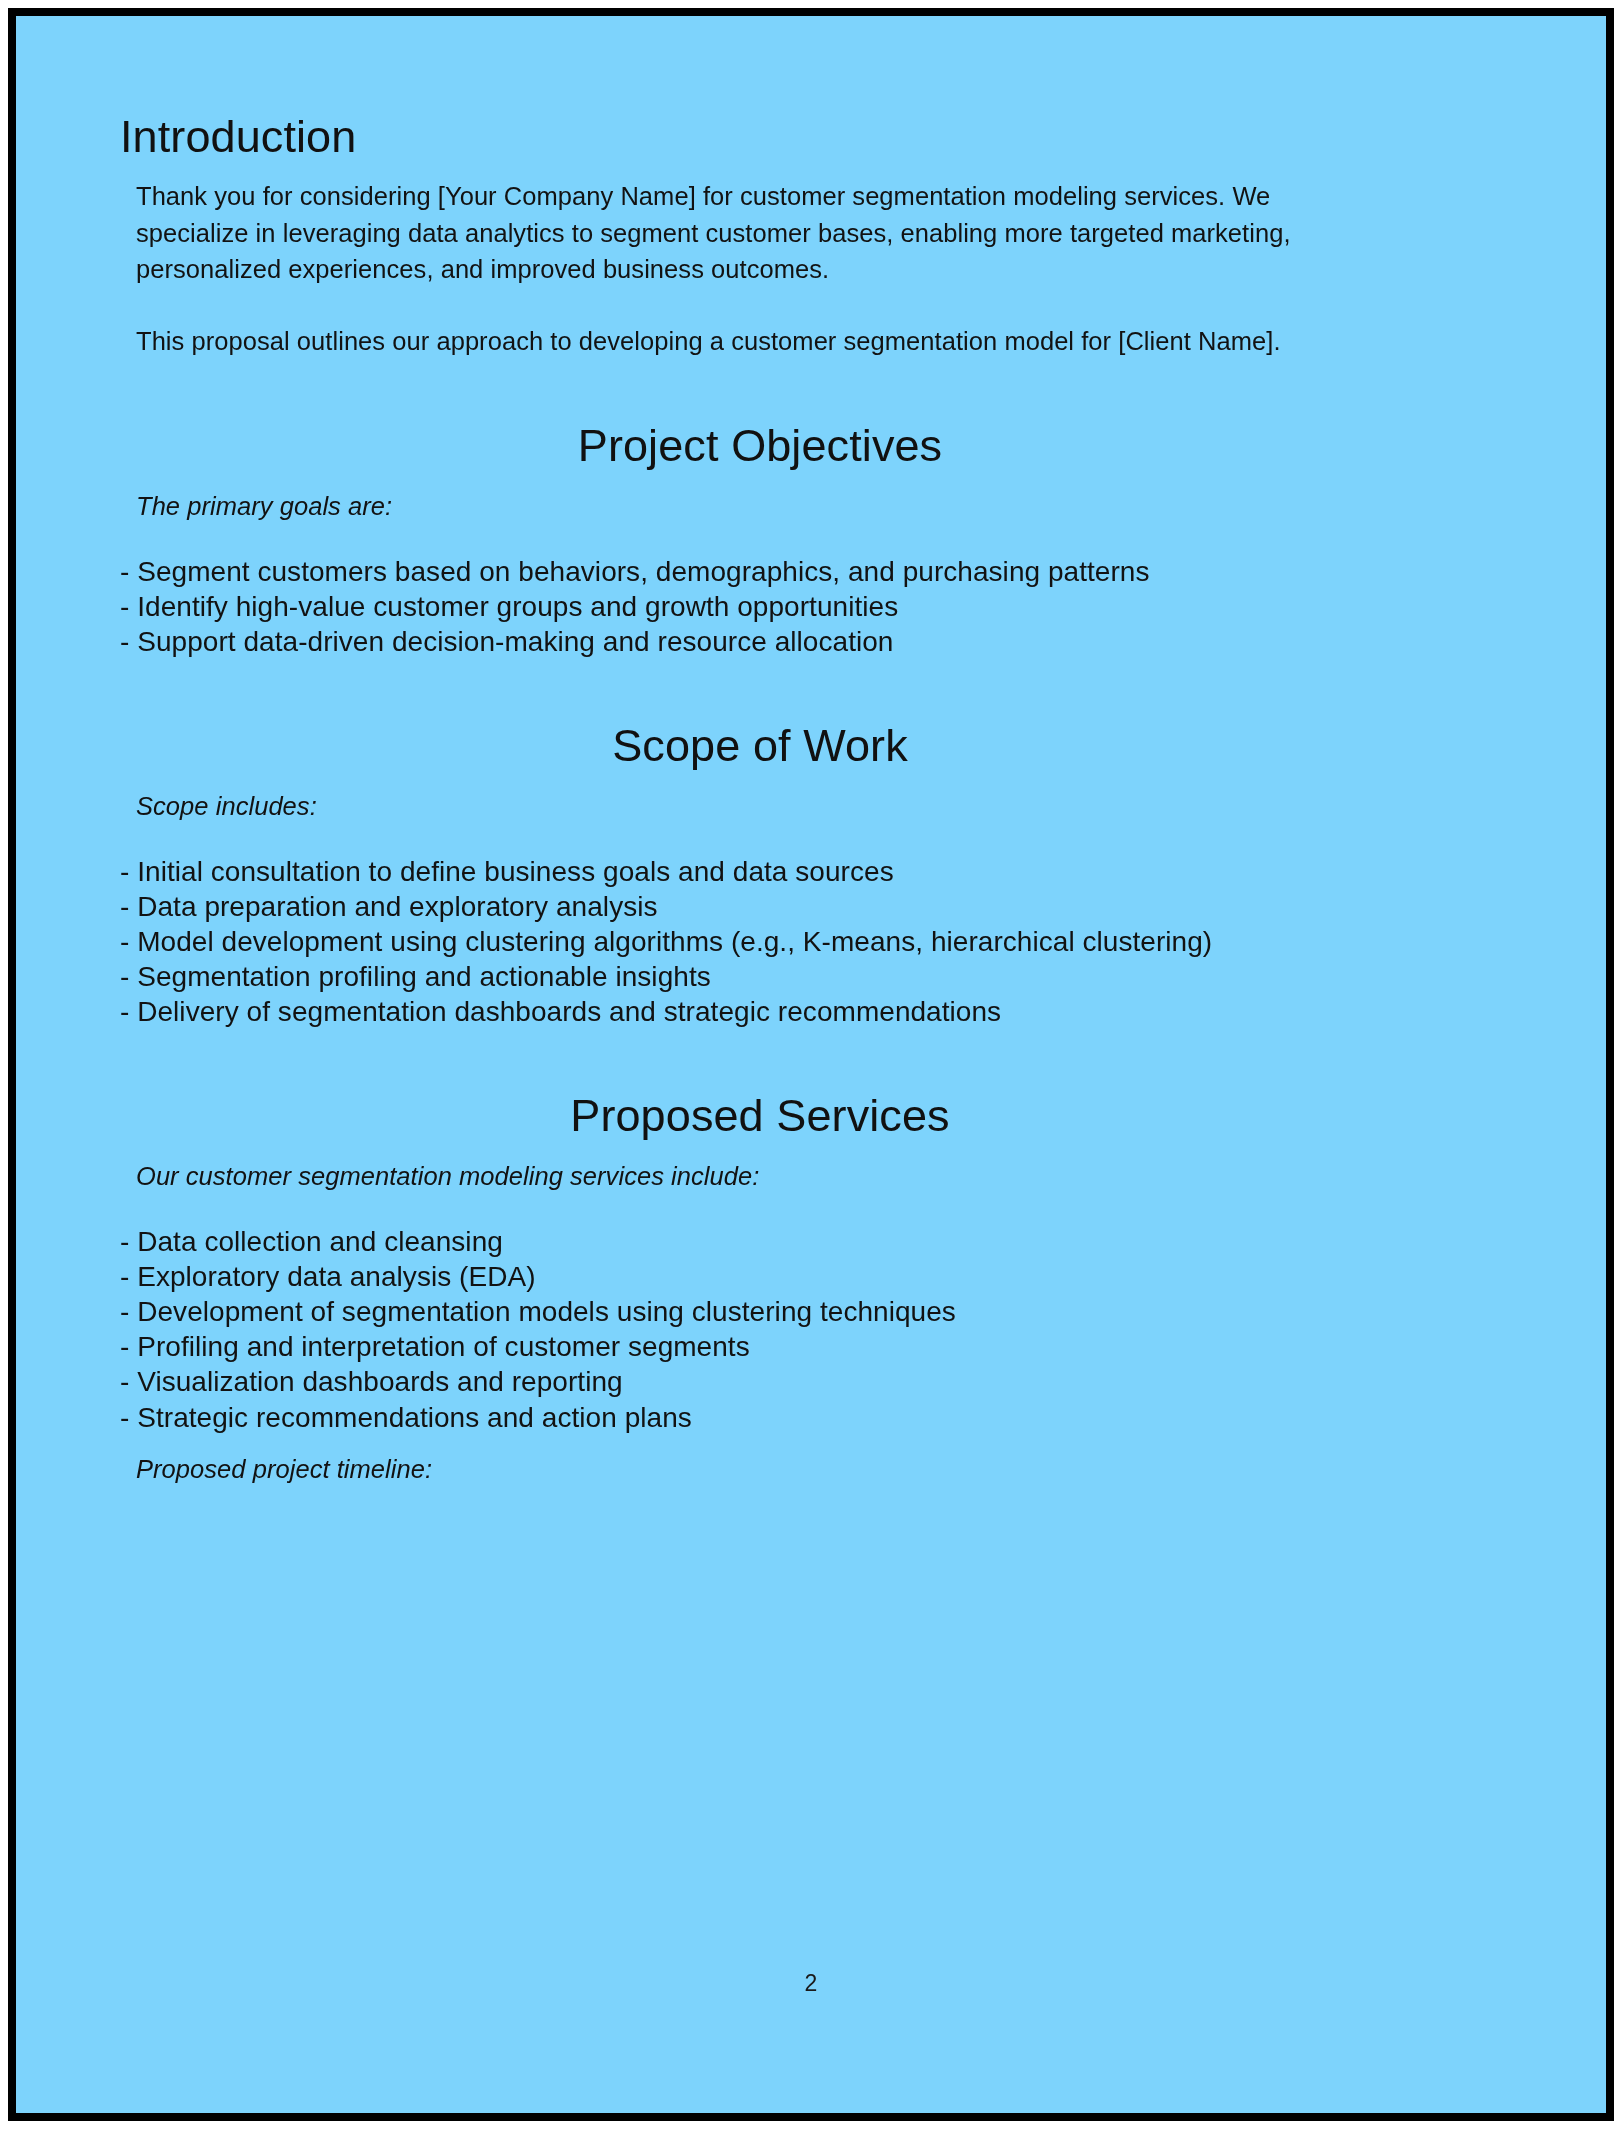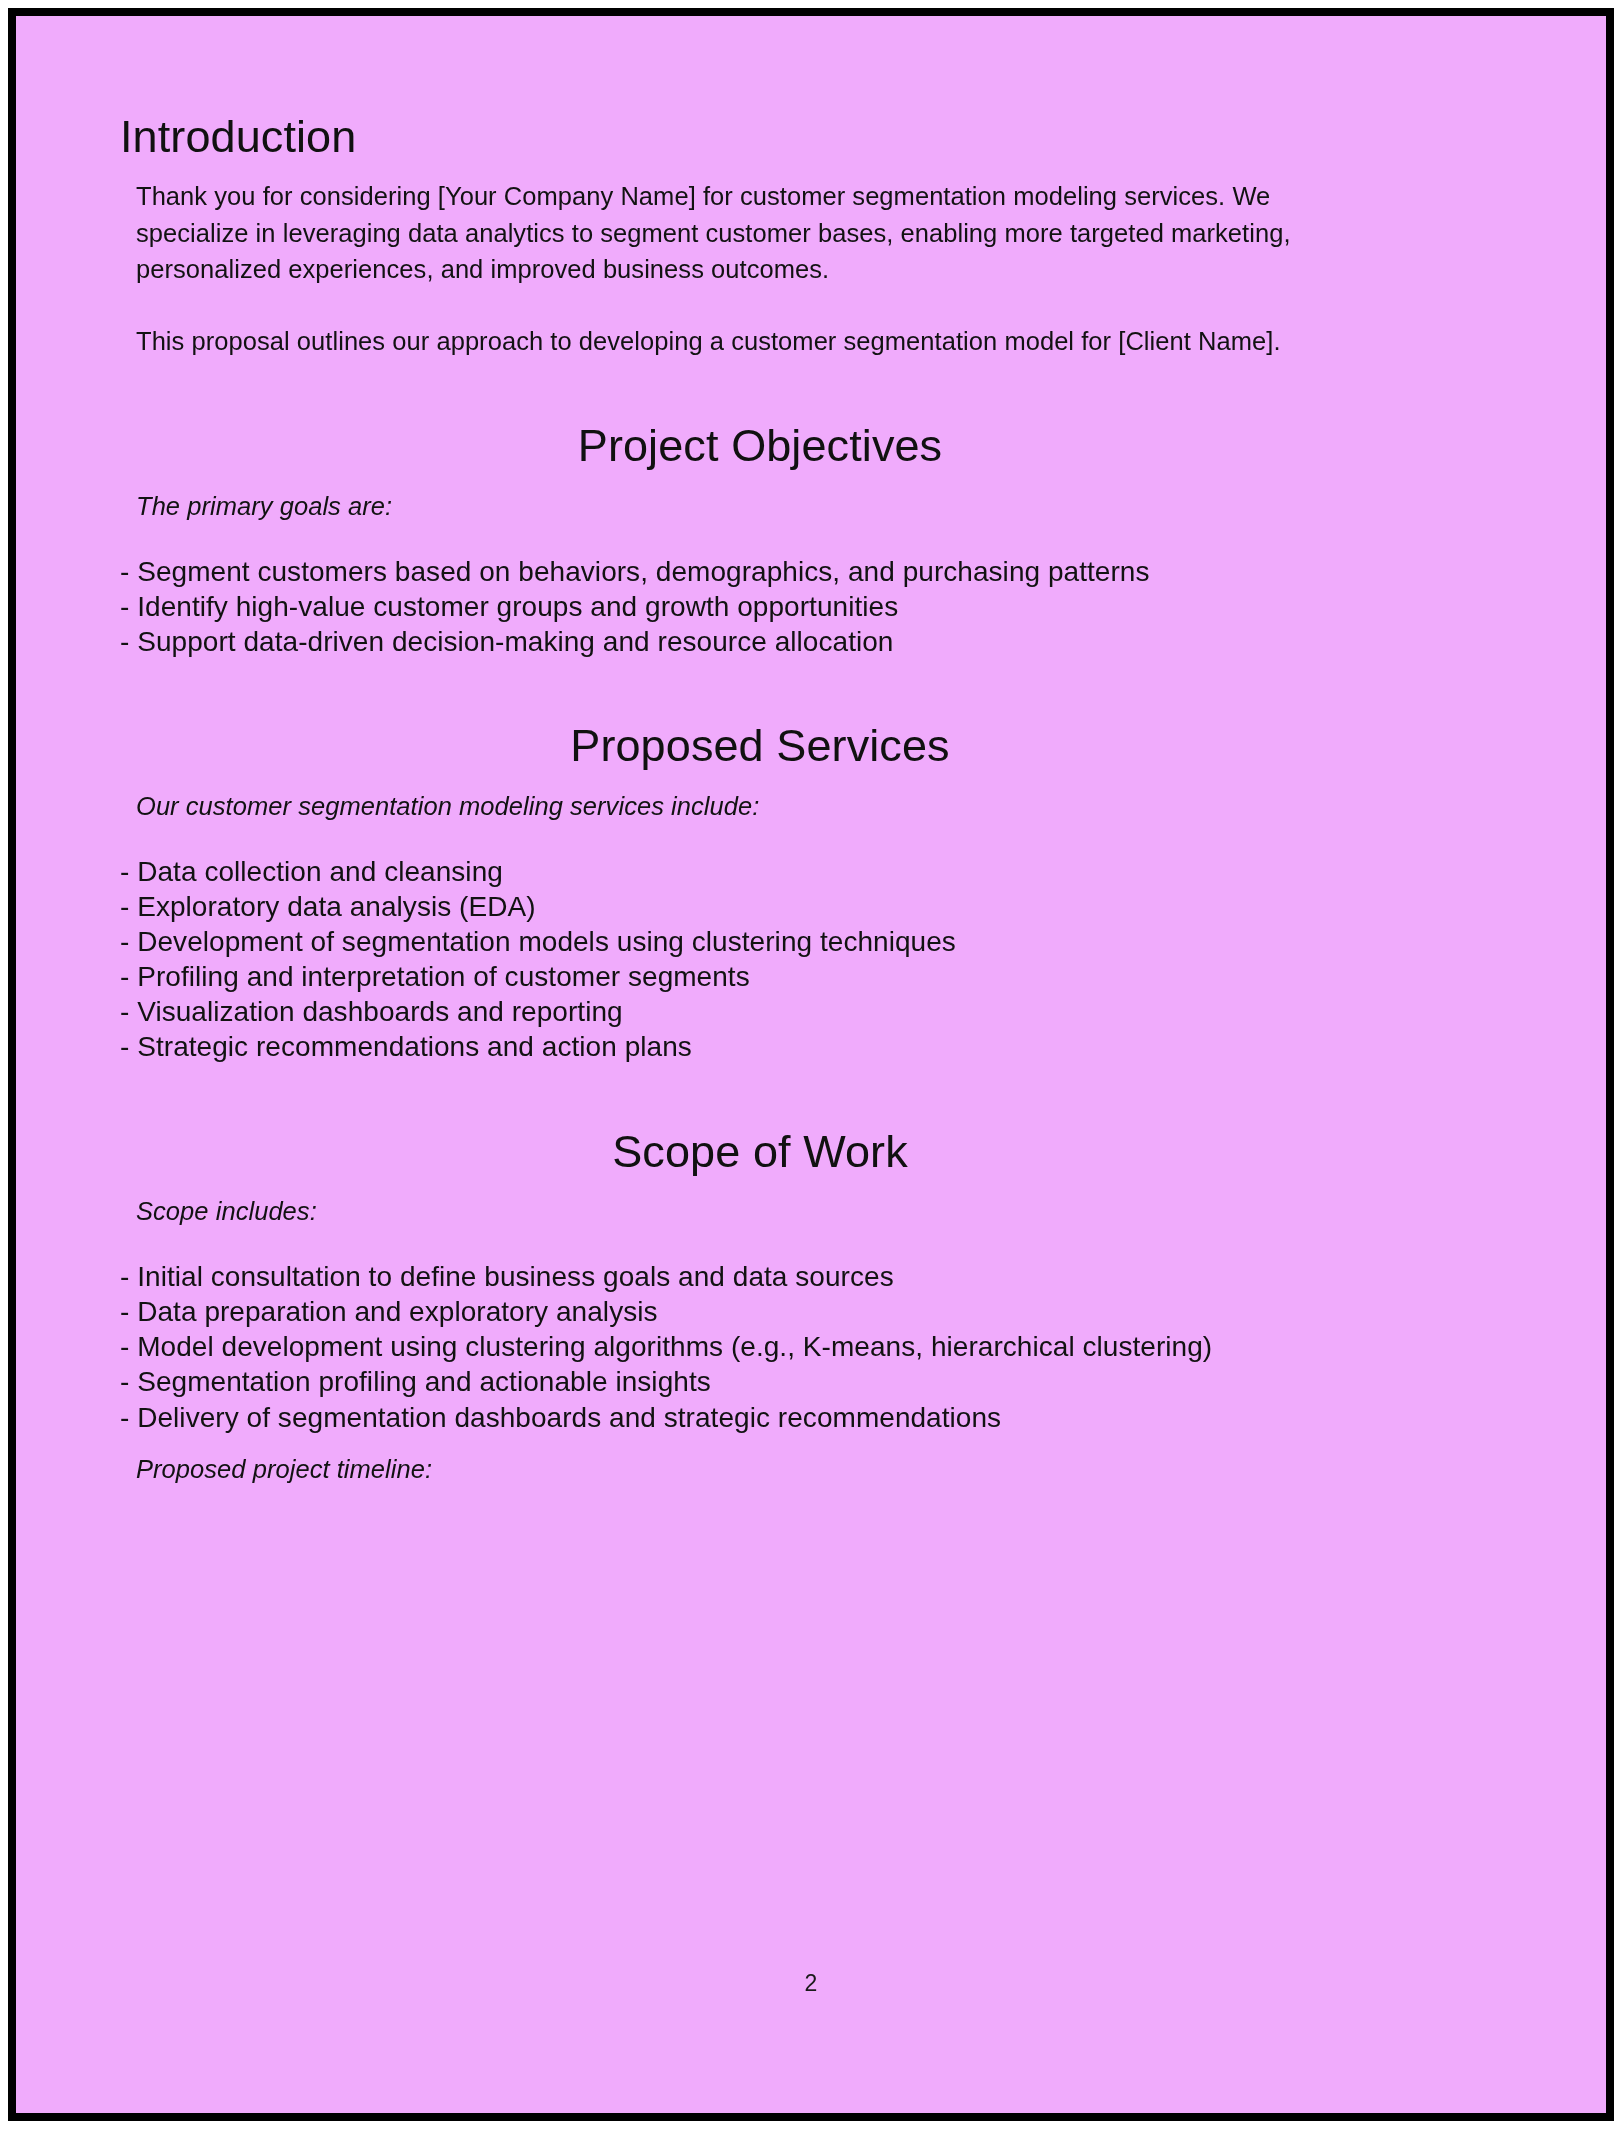--- a/index.html
+++ b/index.html
@@ -16,21 +16,21 @@
 
   
   .page-frame {
     position: absolute;
     left: 8px;
     top: 8px;
     width: 1606px;
     height: 2113px;
     box-sizing: border-box;
     border: 8px solid #000000;
-    background: #f0abfc;
+    background: #7dd3fc;
   }
 
   .page-body {
     position: absolute;
     left: 104px;          
     top: 96px;
     width: 1280px;
   }
 
   h1.section-heading {
@@ -100,44 +100,44 @@
       <h1 class="section-heading heading-block spaced">Project Objectives</h1>
       <p class="para intro-lead">The primary goals are:</p>
       <ul class="dash-list">
         <li>- Segment customers based on behaviors, demographics, and purchasing patterns</li>
         <li>- Identify high-value customer groups and growth opportunities</li>
         <li>- Support data-driven decision-making and resource allocation</li>
       </ul>
     </section>
 
     <section>
+      <h1 class="section-heading heading-block spaced">Scope of Work</h1>
+      <p class="para intro-lead">Scope includes:</p>
+      <ul class="dash-list">
+        <li>- Initial consultation to define business goals and data sources</li>
+        <li>- Data preparation and exploratory analysis</li>
+        <li>- Model development using clustering algorithms (e.g., K-means, hierarchical clustering)</li>
+        <li>- Segmentation profiling and actionable insights</li>
+        <li>- Delivery of segmentation dashboards and strategic recommendations</li>
+      </ul>
+    </section>
+
+    <section>
       <h1 class="section-heading heading-block spaced">Proposed Services</h1>
       <p class="para intro-lead">Our customer segmentation modeling services include:</p>
       <ul class="dash-list">
         <li>- Data collection and cleansing</li>
         <li>- Exploratory data analysis (EDA)</li>
         <li>- Development of segmentation models using clustering techniques</li>
         <li>- Profiling and interpretation of customer segments</li>
         <li>- Visualization dashboards and reporting</li>
         <li>- Strategic recommendations and action plans</li>
       </ul>
     </section>
 
     <section>
-      <h1 class="section-heading heading-block spaced">Scope of Work</h1>
-      <p class="para intro-lead">Scope includes:</p>
-      <ul class="dash-list">
-        <li>- Initial consultation to define business goals and data sources</li>
-        <li>- Data preparation and exploratory analysis</li>
-        <li>- Model development using clustering algorithms (e.g., K-means, hierarchical clustering)</li>
-        <li>- Segmentation profiling and actionable insights</li>
-        <li>- Delivery of segmentation dashboards and strategic recommendations</li>
-      </ul>
-    </section>
-
-    <section>
       <p class="para intro-lead">Proposed project timeline:</p>
     </section>
 
   </div>
 
   <div class="page-number">2</div>
 </div>
 
 </body></html>

